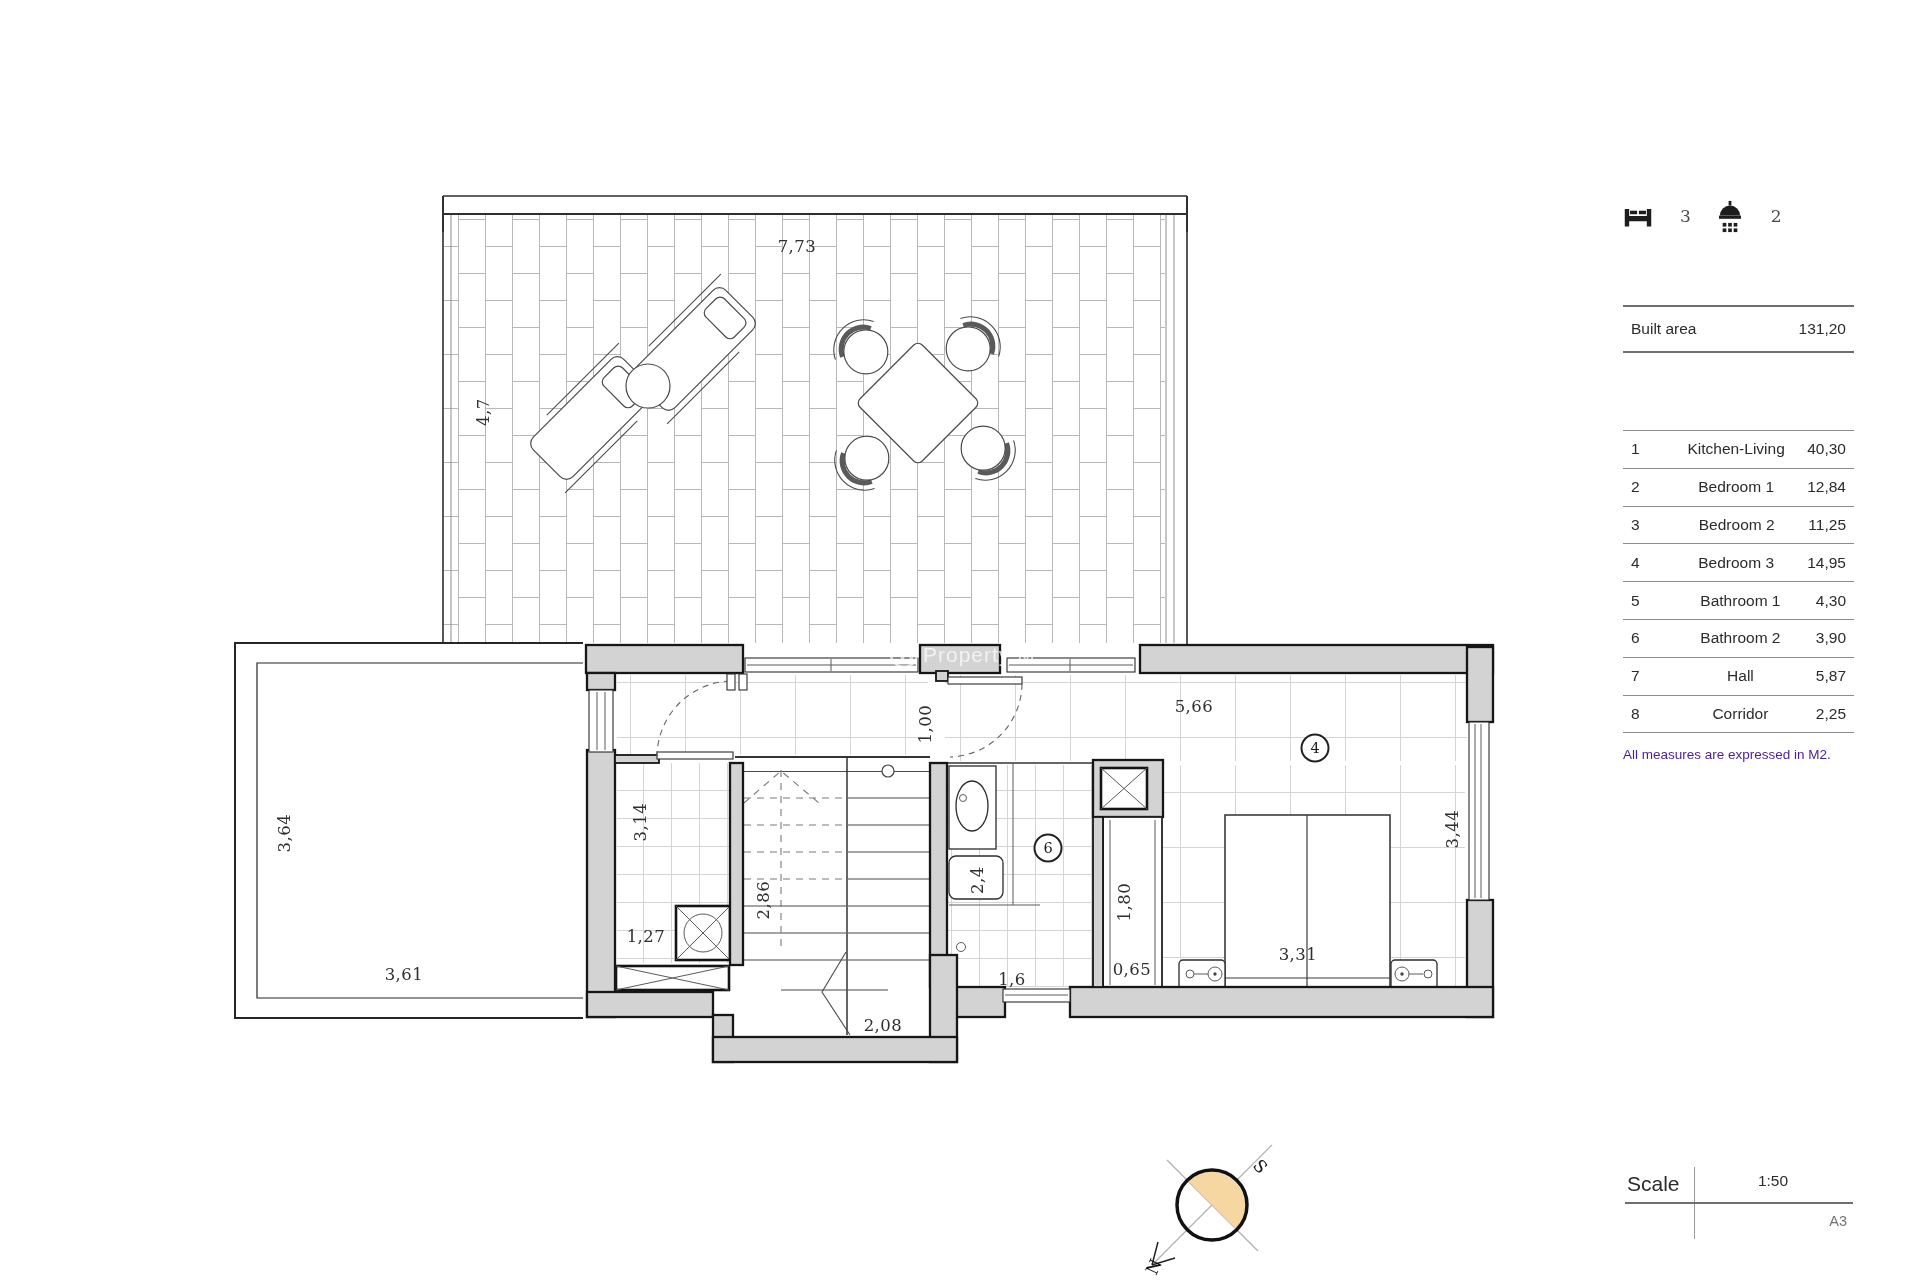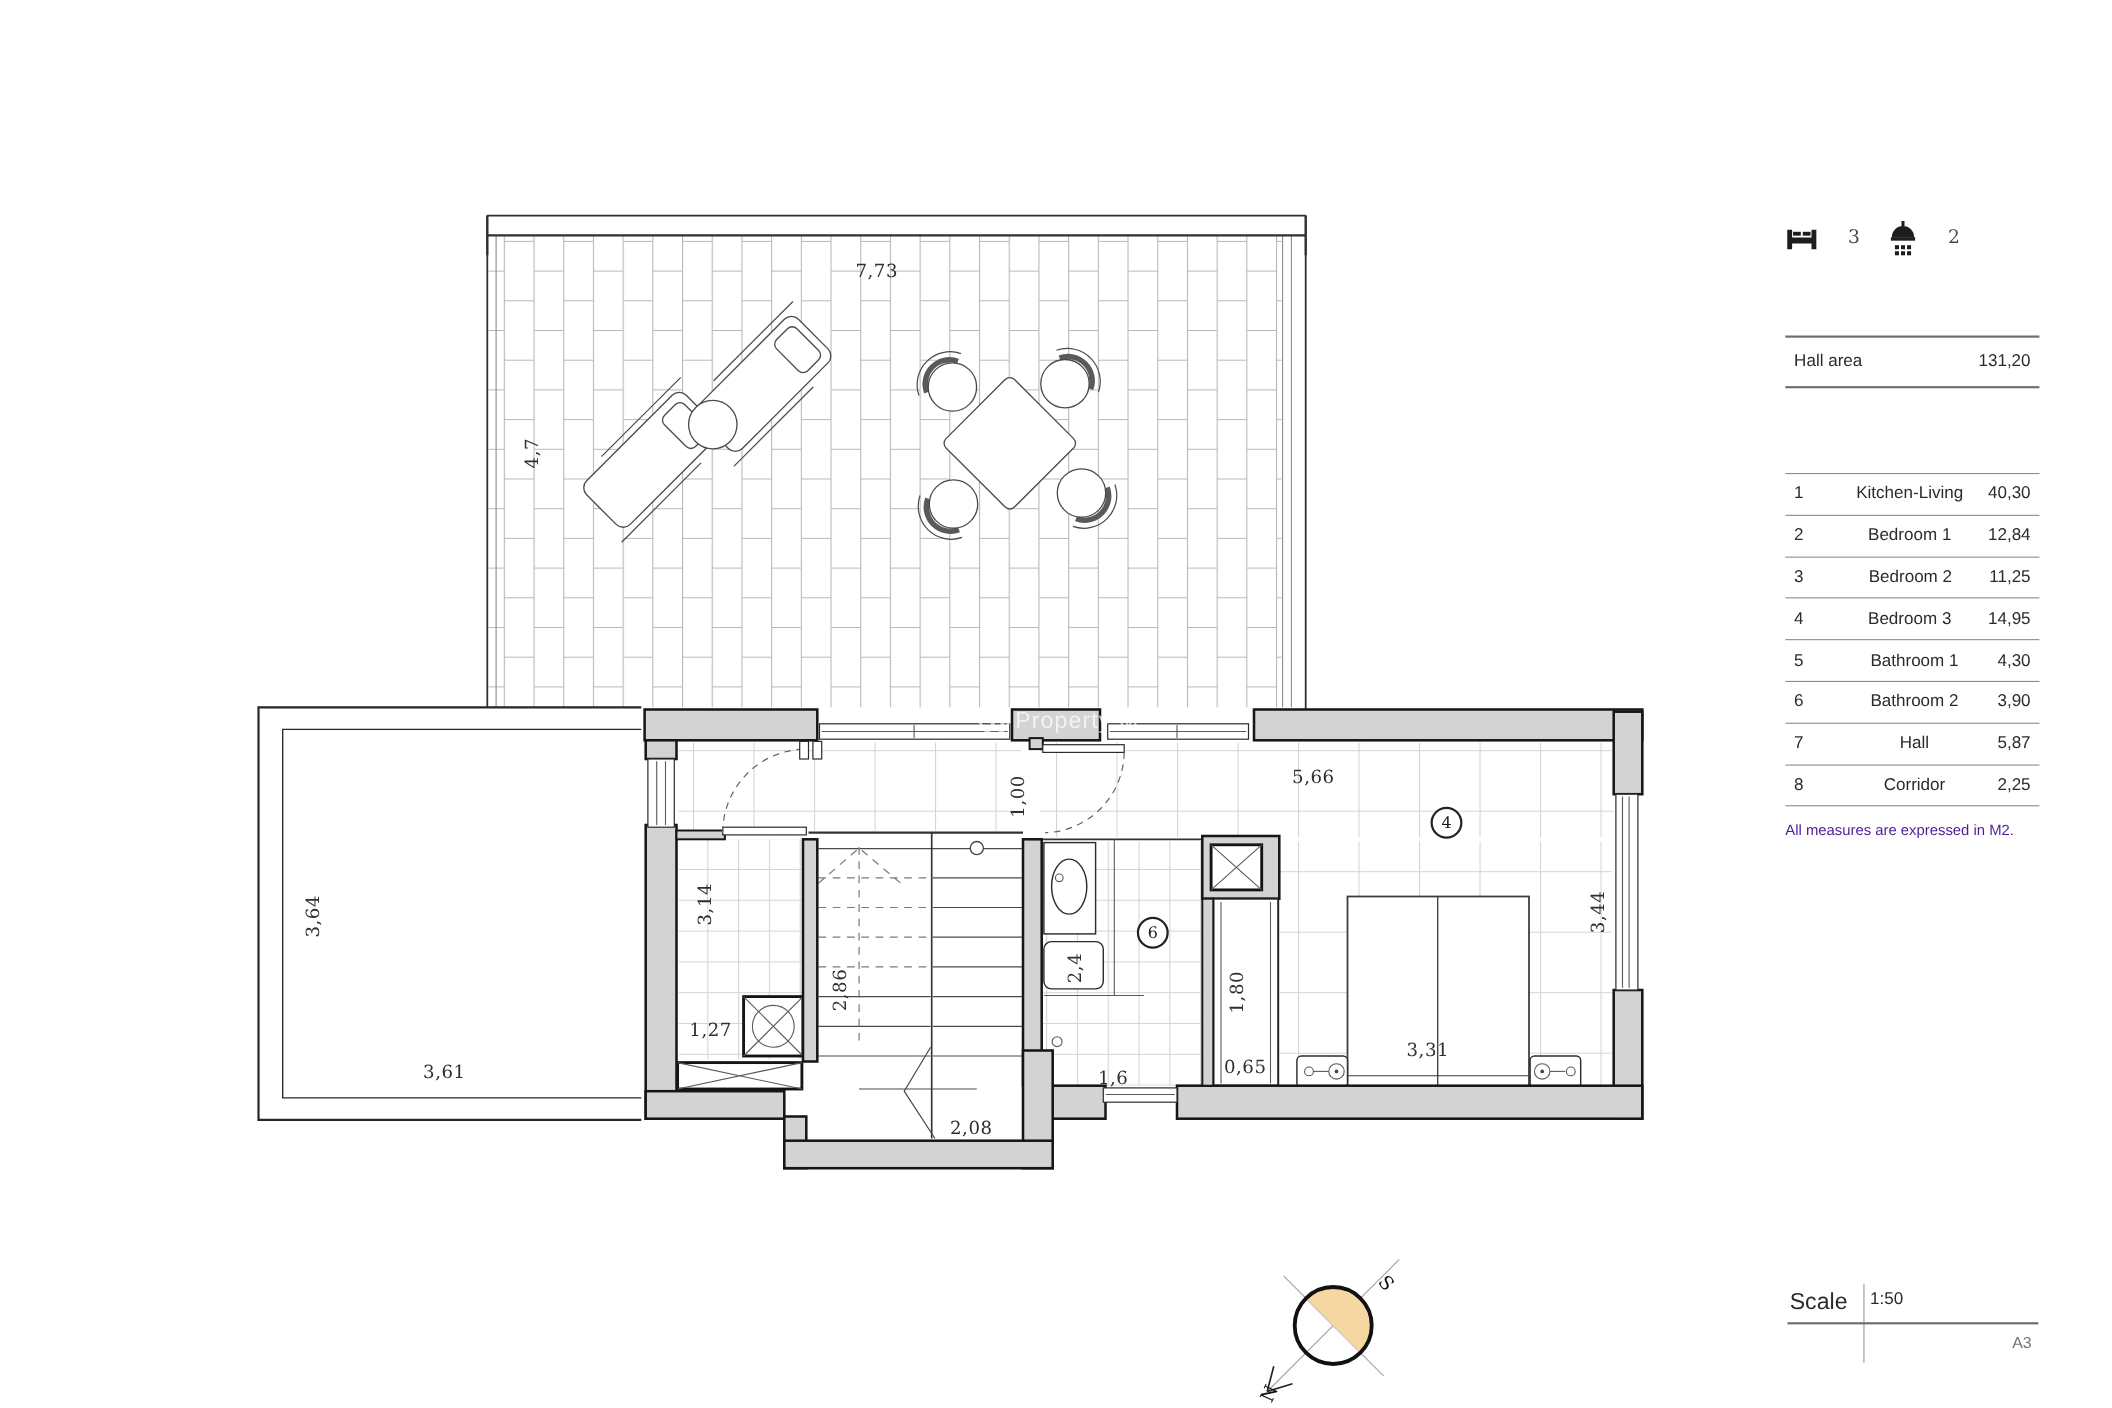--- a/index.html
+++ b/index.html
@@ -34,21 +34,21 @@
           padding:0 8px;font-size:15.5px;}
   .rooms{left:1623px;top:430px;width:231px;border-bottom:1px solid #8c8c8c;}
   .room-row{display:flex;align-items:center;height:36.8px;border-top:1px solid #8c8c8c;font-size:15.5px;}
   .rn{width:34px;padding-left:8px;}
   .rname{flex:1;text-align:center;}
   .rarea{padding-right:8px;text-align:right;}
   .fnote{left:1623px;top:747px;width:260px;font-size:13.5px;color:#4c1d95;}
   .scale-label{left:1627px;top:1172px;font-size:21px;}
   .scale-vline{left:1694px;top:1167px;width:1px;height:72px;background:#9a9a9a;position:absolute;}
   .scale-hline{left:1625px;top:1202px;width:228px;height:2px;background:#6f6f6f;position:absolute;}
-  .scale-value{left:1700px;top:1172px;width:146px;text-align:left;font-size:15.5px;}
+  .scale-value{left:1700px;top:1172px;width:146px;text-align:center;font-size:15.5px;}
   .sheet{left:1780px;top:1213px;width:67px;text-align:right;font-size:14.5px;color:#737373;}
 </style>
 </head>
 <body>
 
 <div class="stage">
 
 <svg width="1920" height="1280" viewBox="0 0 1920 1280">
   <defs>
     <pattern id="brick" width="54" height="54" patternUnits="userSpaceOnUse" patternTransform="translate(458,219)">
@@ -290,21 +290,21 @@
         <rect x="6" y="31" width="4" height="4"></rect>
           <rect x="12" y="31" width="4" height="4"></rect>
           <rect x="18" y="31" width="4" height="4"></rect>
       </g>
     </svg>
     <span class="ic-num" style="margin-left:28px">2</span>
   </div>
 
   <div class="side ba">
     <div class="ba-row">
-      <span>Hall area</span>
+      <span>Built area</span>
       <span>131,20</span>
     </div>
   </div>
 
   <div class="side rooms">
     <div class="room-row">
       <span class="rn">1</span>
       <span class="rname">Kitchen-Living</span>
       <span class="rarea">40,30</span>
     </div>

